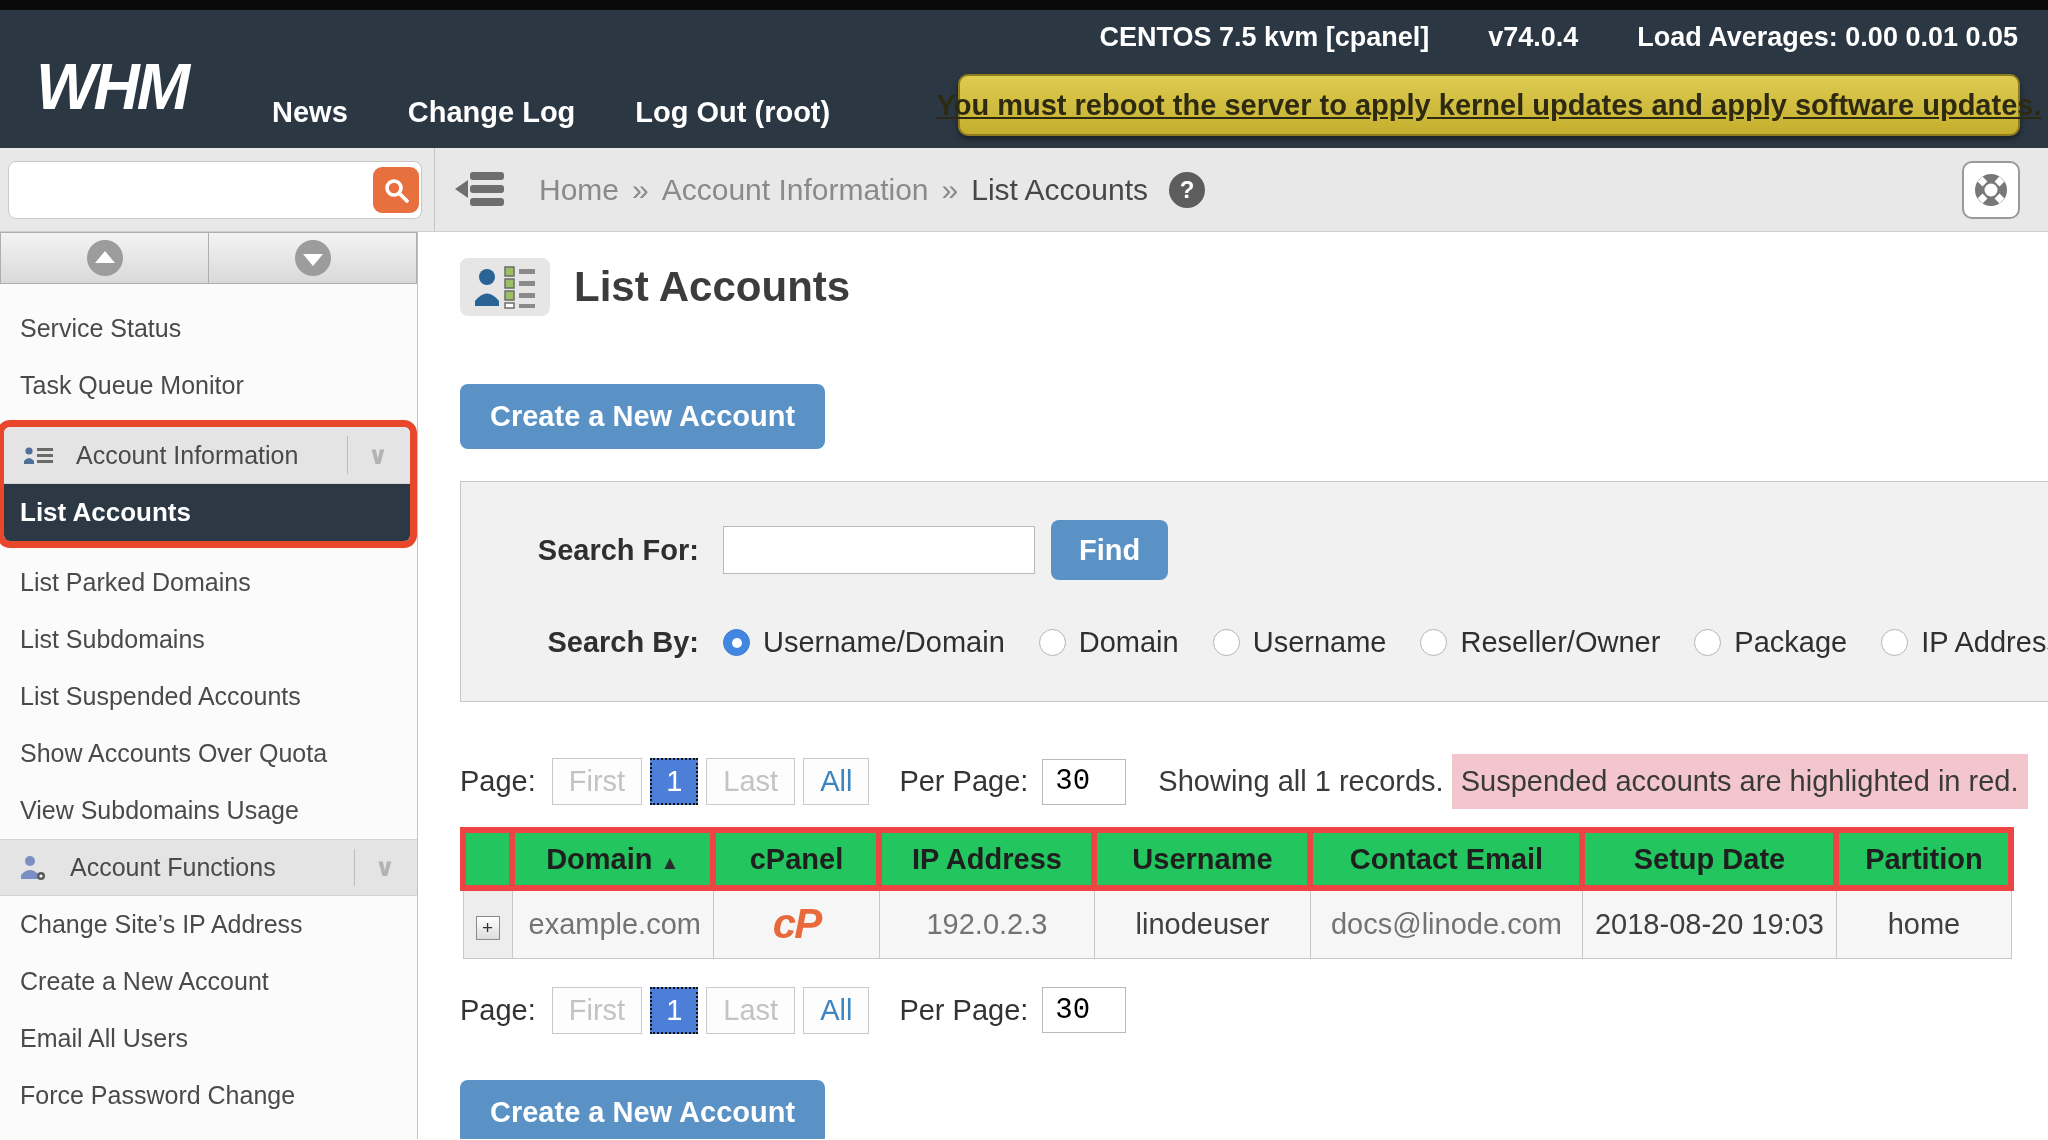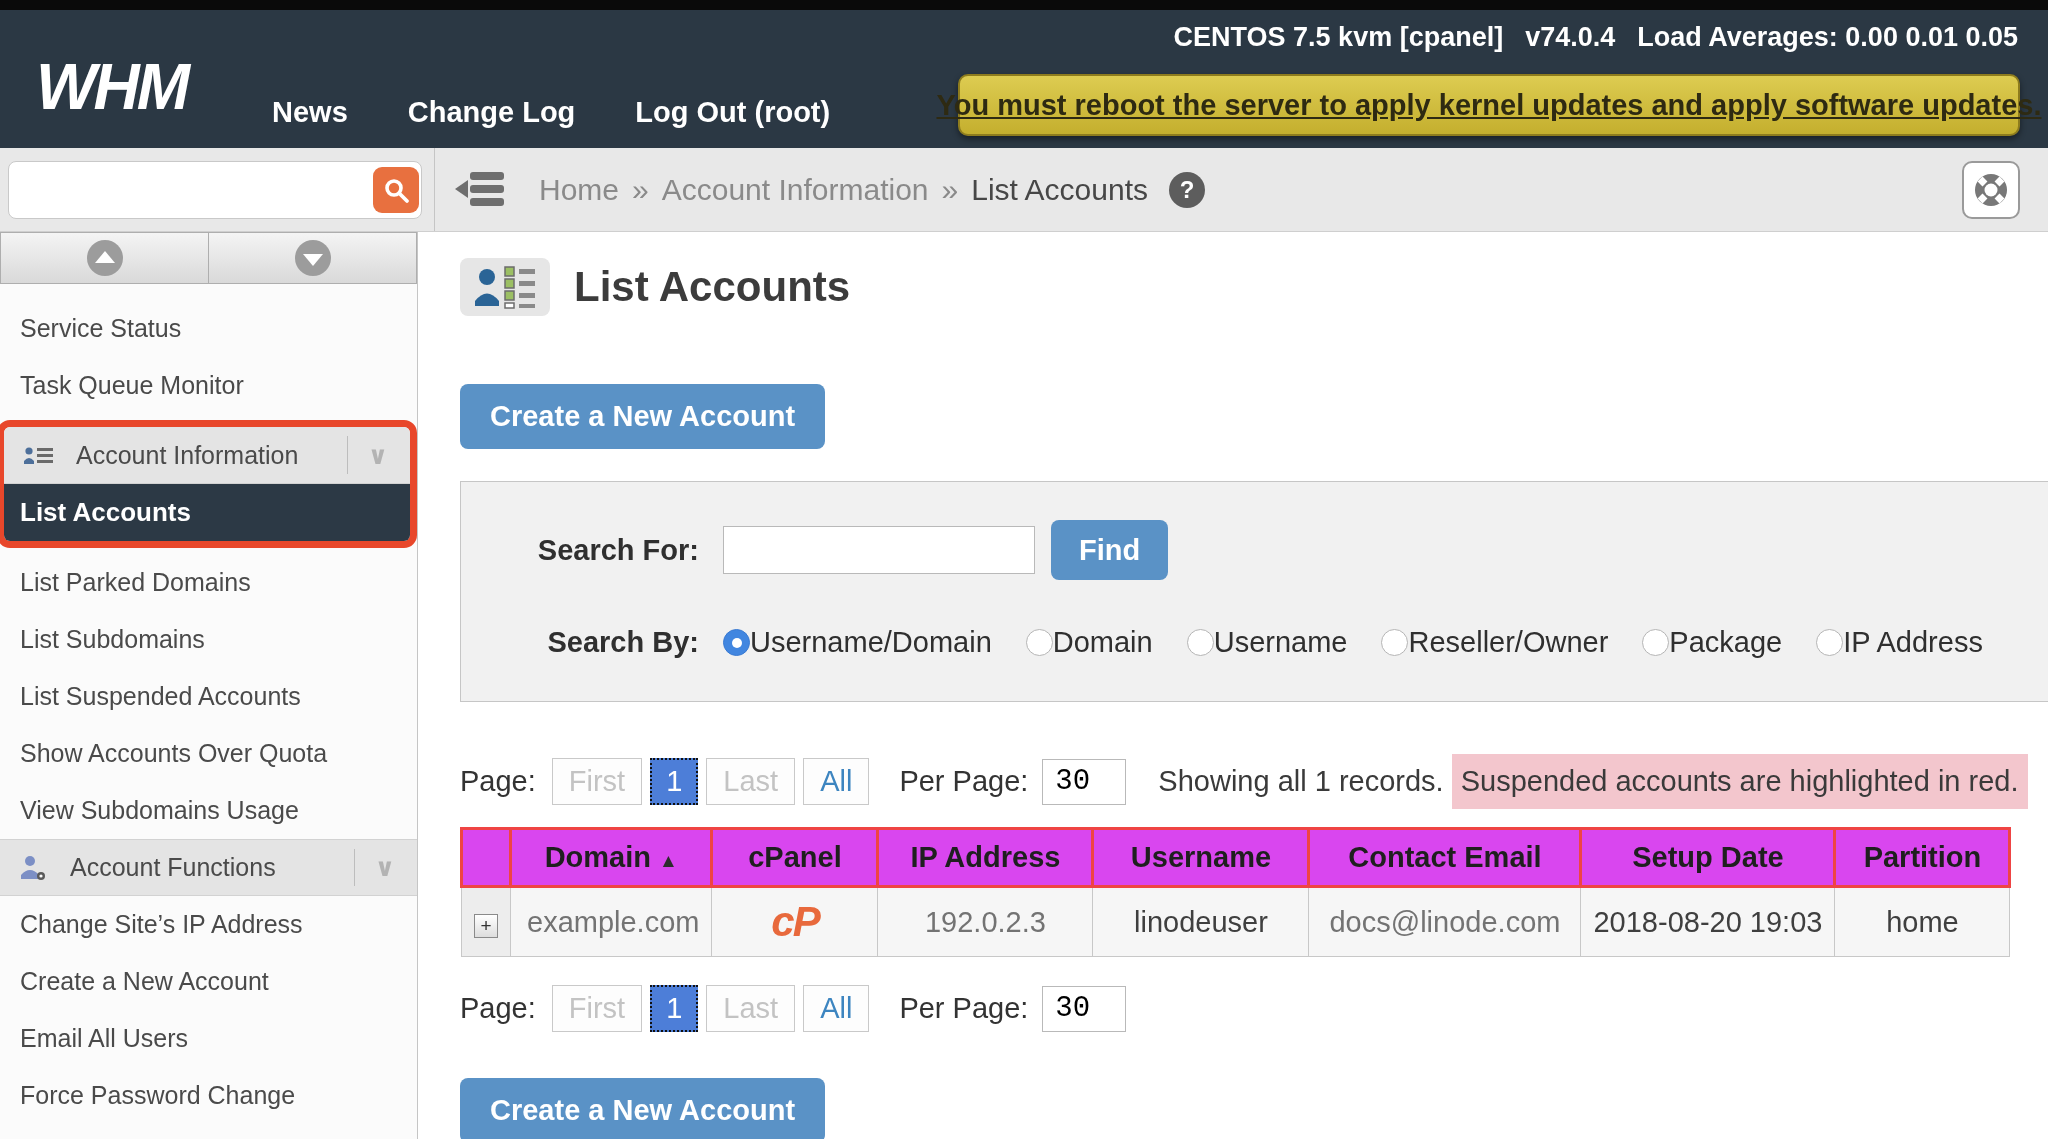--- a/index.html
+++ b/index.html
@@ -5,21 +5,21 @@
   * { margin:0; padding:0; box-sizing:border-box; }
   html,body { width:2048px; height:1140px; overflow:hidden; }
   body { font-family:"Liberation Sans","DejaVu Sans",sans-serif; background:#fff; color:#333; }
 
   
   .top-strip { height:10px; background:#0a0a0a; }
   .header { position:relative; height:138px; background:#2b3844; }
   .logo { position:absolute; left:36px; top:40px; color:#fff; font-size:64px; font-weight:800; font-style:italic; letter-spacing:-3px; cursor:pointer; }
   .nav { position:absolute; left:272px; top:86px; display:flex; gap:60px; }
   .nav-item { color:#fff; font-size:29px; font-weight:600; cursor:pointer; white-space:nowrap; }
-  .status { position:absolute; top:12px; right:30px; display:flex; gap:22px; color:#fff; font-size:27px; font-weight:600; white-space:nowrap; }
+  .status { position:absolute; top:12px; right:30px; display:flex; gap:59px; color:#fff; font-size:27px; font-weight:600; white-space:nowrap; }
   .alert-banner { position:absolute; top:64px; right:28px; width:1062px; height:62px;
       background:linear-gradient(#ddcc51,#c4af2e); border:2px solid #8e7c1d; border-radius:10px;
       display:flex; align-items:center; justify-content:center; color:#2e2a12; font-size:29px;
       font-weight:600; text-decoration:underline; box-shadow:0 3px 6px rgba(0,0,0,.45); cursor:pointer; white-space:nowrap; }
 
   
   .toolbar { height:84px; background:#e8e8e8; border-bottom:1px solid #cfcfcf; display:flex; align-items:center; position:relative; }
   .toolbar-search { width:435px; height:100%; border-right:1px solid #c5c5c5; position:relative; flex:none; }
   .search-input { position:absolute; left:8px; top:13px; width:414px; height:58px; border:1px solid #c9c9c9; border-radius:8px; font-size:26px; padding:0 66px 0 16px; outline:none; background:#fff; font-family:inherit; }
   .search-btn { position:absolute; right:15px; top:19px; width:46px; height:46px; background:#e8703f; border:none; border-radius:9px; display:flex; align-items:center; justify-content:center; cursor:pointer; }
@@ -60,39 +60,39 @@
   .create-top { margin-top:68px; }
   .create-bottom { margin-top:46px; }
 
   .search-panel { margin-top:32px; width:1700px; background:#f1f1f1; border:1px solid #c6c6c6; padding:38px 0 42px; }
   .form-row { display:flex; align-items:center; }
   .form-row + .form-row { margin-top:46px; }
   .form-label { width:262px; text-align:right; padding-right:24px; font-size:29px; font-weight:700; color:#2f2f2f; flex:none; }
   .search-for-input { width:312px; height:48px; border:1px solid #b9b9b9; font-size:26px; padding:0 12px; background:#fff; outline:none; font-family:inherit; }
   .find-btn { margin-left:16px; height:60px; padding:0 28px; background:#5a92c6; color:#fff; font-size:29px; font-weight:600; border:none; border-radius:8px; cursor:pointer; font-family:inherit; }
   .radio-group { display:flex; align-items:center; gap:34px; }
-  .radio-opt { display:flex; align-items:center; font-size:29px; color:#2f2f2f; cursor:pointer; white-space:nowrap; }
+  .radio-opt { display:flex; align-items:center; gap:13px; font-size:29px; color:#2f2f2f; cursor:pointer; white-space:nowrap; }
   .radio { width:27px; height:27px; border-radius:50%; background:#fff; border:1px solid #b5b5b5; position:relative; flex:none; }
   .radio.checked { background:#4186e0; border-color:#3a7ad2; }
   .radio.checked::after { content:""; position:absolute; left:50%; top:50%; width:10px; height:10px; margin:-5px 0 0 -5px; border-radius:50%; background:#fff; }
 
   .pagination-row { display:flex; align-items:center; margin-top:52px; font-size:29px; color:#333; white-space:nowrap; }
   .pagination-row.bottom { margin-top:28px; }
   .page-label { margin-right:16px; }
   .pg-box { display:inline-block; border:1px solid #c9c9c9; background:#fdfdfd; padding:6px 16px; margin-right:8px; font-size:29px; }
   .pg-disabled { color:#c3c3c3; cursor:default; }
   .pg-current { background:#4d7ed8; color:#fff; border:2px dotted #111; padding:5px 14px; cursor:default; }
   .pg-all { color:#3d85c0; cursor:pointer; }
   .perpage-label { margin-left:22px; margin-right:14px; }
   .perpage-input { width:84px; height:46px; border:1px solid #b9b9b9; font-size:29px; padding:0 0 0 12px; background:#fff; outline:none; font-family:Liberation Mono, monospace; }
   .records-note { margin-left:32px; color:#3a3a3a; }
   .suspended-note { background:#f3c6cd; padding:11px 9px; margin-left:8px; color:#3a3a3a; }
 
   .accounts-table { border-collapse:collapse; margin-top:18px; table-layout:fixed; }
-  .accounts-table th { background:#d946ef; border:3px solid #ef4444; font-size:29px; font-weight:700; color:#1f1f1f; height:58px; padding:0 10px; text-align:center; white-space:nowrap; }
+  .accounts-table th { background:#22c55e; border:6px solid #ef4444; font-size:29px; font-weight:700; color:#1f1f1f; height:58px; padding:0 10px; text-align:center; white-space:nowrap; }
   .accounts-table td { background:#f6f6f6; border:1px solid #c8c8c8; font-size:29px; color:#3f3f3f; height:70px; text-align:center; padding:0 12px; white-space:nowrap; }
   .accounts-table td.expand-cell { background:#ededed; }
   .expand-box { display:inline-flex; width:24px; height:24px; border:1px solid #8a8a8a; background:linear-gradient(#fff,#ddd); align-items:center; justify-content:center; font-size:19px; color:#333; cursor:pointer; }
   .sort-arrow { font-size:19px; color:#2d2d2d; margin-left:8px; }
   a.tbl-link, .tbl-link { color:#737373; text-decoration:none; cursor:pointer; }
   .cp-logo { color:#e8693c; font-size:42px; font-weight:800; font-style:italic; letter-spacing:-2px; cursor:pointer; }
   .domain-cell { text-align:left !important; padding-left:16px !important; }
 </style>
 </head>
 <body>

